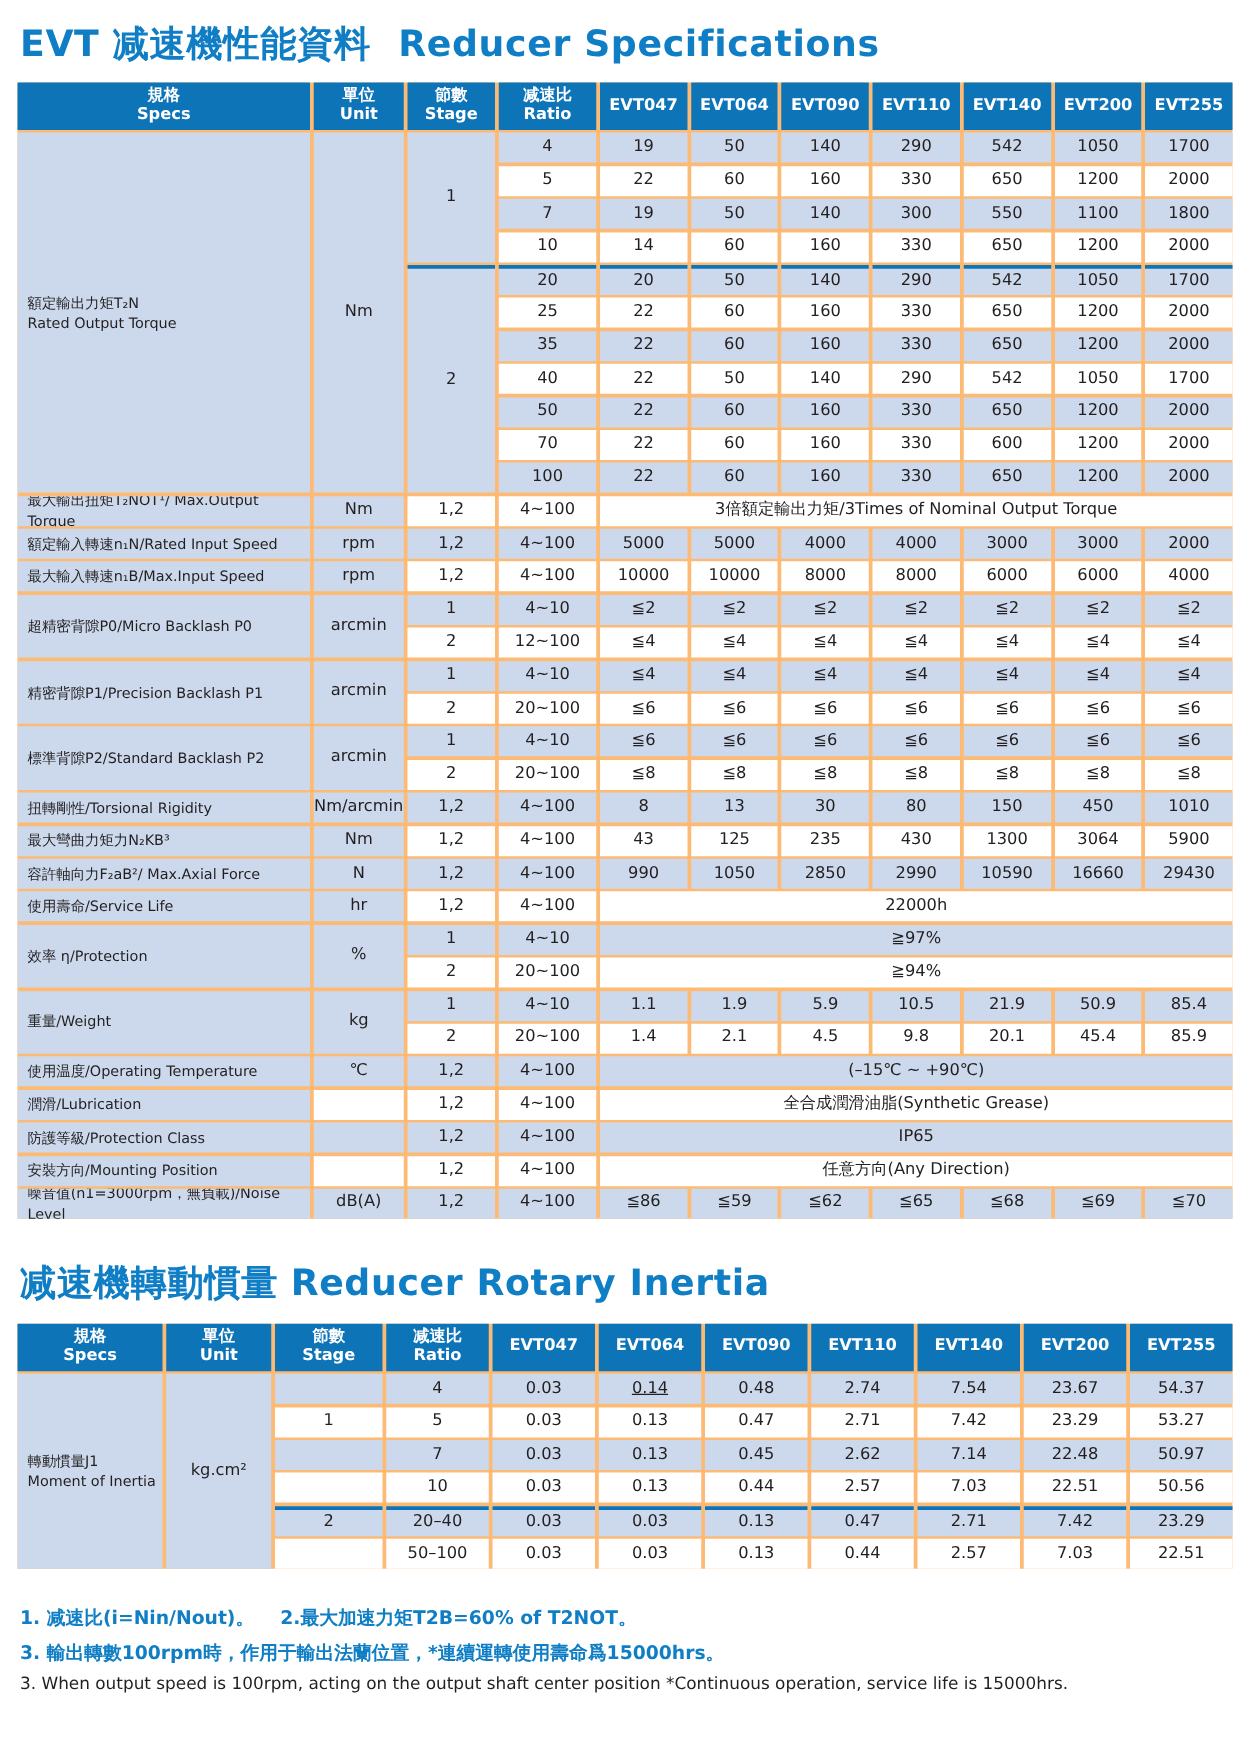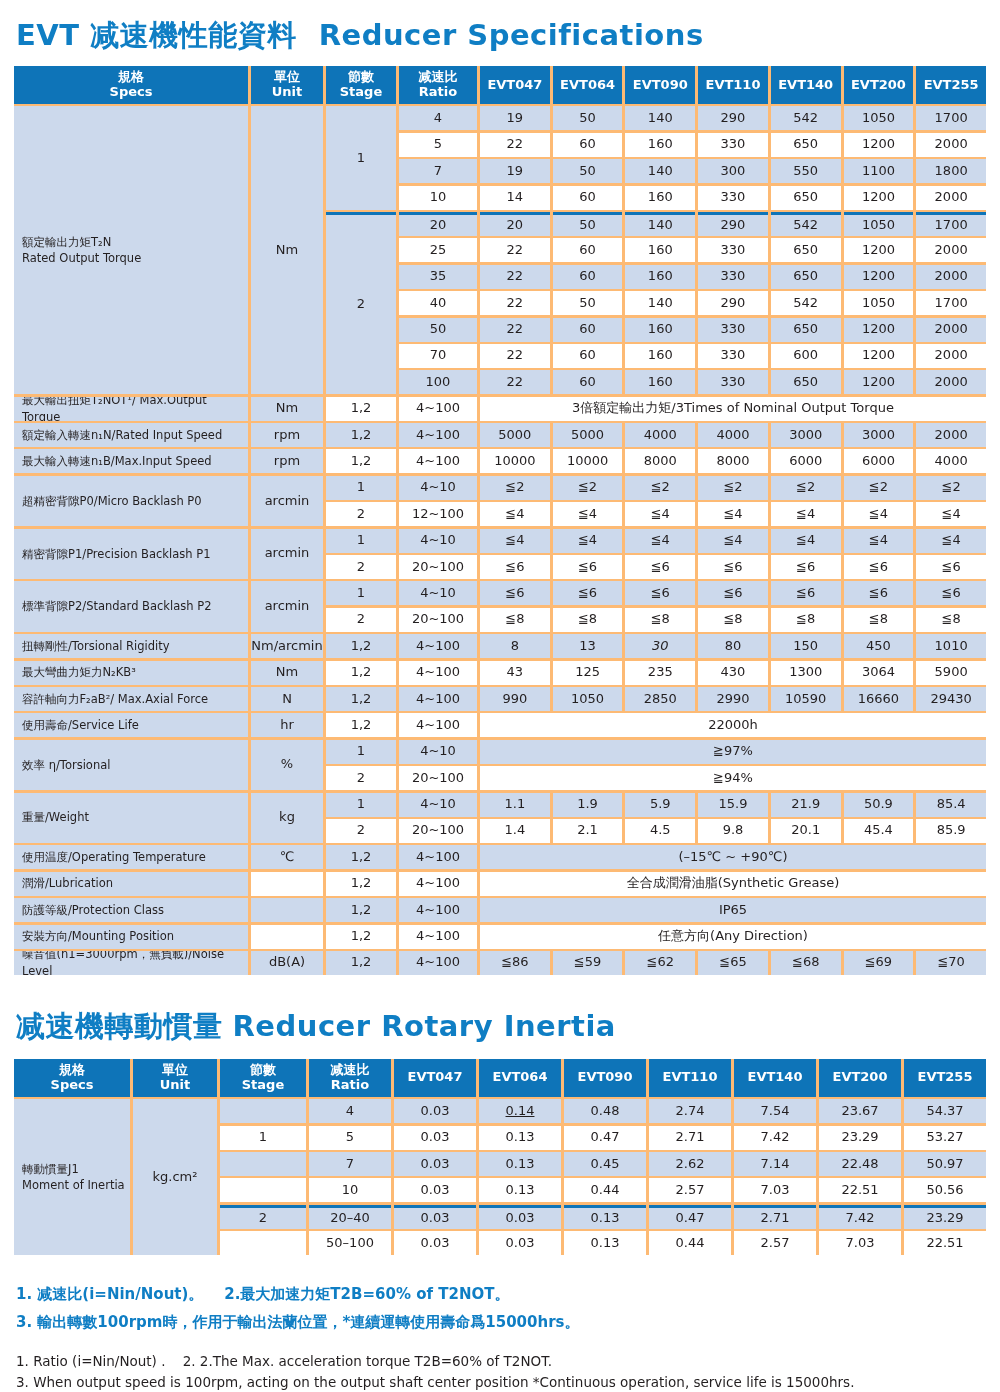--- a/index.html
+++ b/index.html
@@ -282,21 +282,21 @@
       <div class="cell w" style="grid-area: 21 / 8 / span 1 / span 1;">≦8</div>
       <div class="cell w" style="grid-area: 21 / 9 / span 1 / span 1;">≦8</div>
       <div class="cell w" style="grid-area: 21 / 10 / span 1 / span 1;">≦8</div>
       <div class="cell w" style="grid-area: 21 / 11 / span 1 / span 1;">≦8</div>
       <div class="cell lbl" style="grid-area: 22 / 1 / span 1 / span 1;">扭轉剛性/Torsional Rigidity</div>
       <div class="cell u" style="grid-area: 22 / 2 / span 1 / span 1;">Nm/arcmin</div>
       <div class="cell b" style="grid-area: 22 / 3 / span 1 / span 1;">1,2</div>
       <div class="cell b" style="grid-area: 22 / 4 / span 1 / span 1;">4~100</div>
       <div class="cell b" style="grid-area: 22 / 5 / span 1 / span 1;">8</div>
       <div class="cell b" style="grid-area: 22 / 6 / span 1 / span 1;">13</div>
-      <div class="cell b" style="grid-area: 22 / 7 / span 1 / span 1; font-style: italic;">30</div>
+      <div class="cell b" style="grid-area: 22 / 7 / span 1 / span 1;">30</div>
       <div class="cell b" style="grid-area: 22 / 8 / span 1 / span 1;">80</div>
       <div class="cell b" style="grid-area: 22 / 9 / span 1 / span 1;">150</div>
       <div class="cell b" style="grid-area: 22 / 10 / span 1 / span 1;">450</div>
       <div class="cell b" style="grid-area: 22 / 11 / span 1 / span 1;">1010</div>
       <div class="cell lbl" style="grid-area: 23 / 1 / span 1 / span 1;">最大彎曲力矩力N₂KB³</div>
       <div class="cell u" style="grid-area: 23 / 2 / span 1 / span 1;">Nm</div>
       <div class="cell w" style="grid-area: 23 / 3 / span 1 / span 1;">1,2</div>
       <div class="cell w" style="grid-area: 23 / 4 / span 1 / span 1;">4~100</div>
       <div class="cell w" style="grid-area: 23 / 5 / span 1 / span 1;">43</div>
       <div class="cell w" style="grid-area: 23 / 6 / span 1 / span 1;">125</div>
@@ -314,36 +314,36 @@
       <div class="cell b" style="grid-area: 24 / 7 / span 1 / span 1;">2850</div>
       <div class="cell b" style="grid-area: 24 / 8 / span 1 / span 1;">2990</div>
       <div class="cell b" style="grid-area: 24 / 9 / span 1 / span 1;">10590</div>
       <div class="cell b" style="grid-area: 24 / 10 / span 1 / span 1;">16660</div>
       <div class="cell b" style="grid-area: 24 / 11 / span 1 / span 1;">29430</div>
       <div class="cell lbl" style="grid-area: 25 / 1 / span 1 / span 1;">使用壽命/Service Life</div>
       <div class="cell u" style="grid-area: 25 / 2 / span 1 / span 1;">hr</div>
       <div class="cell w" style="grid-area: 25 / 3 / span 1 / span 1;">1,2</div>
       <div class="cell w" style="grid-area: 25 / 4 / span 1 / span 1;">4~100</div>
       <div class="cell w" style="grid-area: 25 / 5 / span 1 / span 7;">22000h</div>
-      <div class="cell lbl" style="grid-area: 26 / 1 / span 2 / span 1;">效率 η/Torsional</div>
+      <div class="cell lbl" style="grid-area: 26 / 1 / span 2 / span 1;">效率 η/Protection</div>
       <div class="cell u" style="grid-area: 26 / 2 / span 2 / span 1;">%</div>
       <div class="cell b" style="grid-area: 26 / 3 / span 1 / span 1;">1</div>
       <div class="cell b" style="grid-area: 26 / 4 / span 1 / span 1;">4~10</div>
       <div class="cell b" style="grid-area: 26 / 5 / span 1 / span 7;">≧97%</div>
       <div class="cell w" style="grid-area: 27 / 3 / span 1 / span 1;">2</div>
       <div class="cell w" style="grid-area: 27 / 4 / span 1 / span 1;">20~100</div>
       <div class="cell w" style="grid-area: 27 / 5 / span 1 / span 7;">≧94%</div>
       <div class="cell lbl" style="grid-area: 28 / 1 / span 2 / span 1;">重量/Weight</div>
       <div class="cell u" style="grid-area: 28 / 2 / span 2 / span 1;">kg</div>
       <div class="cell b" style="grid-area: 28 / 3 / span 1 / span 1;">1</div>
       <div class="cell b" style="grid-area: 28 / 4 / span 1 / span 1;">4~10</div>
       <div class="cell b" style="grid-area: 28 / 5 / span 1 / span 1;">1.1</div>
       <div class="cell b" style="grid-area: 28 / 6 / span 1 / span 1;">1.9</div>
       <div class="cell b" style="grid-area: 28 / 7 / span 1 / span 1;">5.9</div>
-      <div class="cell b" style="grid-area: 28 / 8 / span 1 / span 1;">15.9</div>
+      <div class="cell b" style="grid-area: 28 / 8 / span 1 / span 1;">10.5</div>
       <div class="cell b" style="grid-area: 28 / 9 / span 1 / span 1;">21.9</div>
       <div class="cell b" style="grid-area: 28 / 10 / span 1 / span 1;">50.9</div>
       <div class="cell b" style="grid-area: 28 / 11 / span 1 / span 1;">85.4</div>
       <div class="cell w" style="grid-area: 29 / 3 / span 1 / span 1;">2</div>
       <div class="cell w" style="grid-area: 29 / 4 / span 1 / span 1;">20~100</div>
       <div class="cell w" style="grid-area: 29 / 5 / span 1 / span 1;">1.4</div>
       <div class="cell w" style="grid-area: 29 / 6 / span 1 / span 1;">2.1</div>
       <div class="cell w" style="grid-area: 29 / 7 / span 1 / span 1;">4.5</div>
       <div class="cell w" style="grid-area: 29 / 8 / span 1 / span 1;">9.8</div>
       <div class="cell w" style="grid-area: 29 / 9 / span 1 / span 1;">20.1</div>
@@ -457,17 +457,16 @@
       <div class="cell w" style="grid-area: 7 / 7 / span 1 / span 1;">0.13</div>
       <div class="cell w" style="grid-area: 7 / 8 / span 1 / span 1;">0.44</div>
       <div class="cell w" style="grid-area: 7 / 9 / span 1 / span 1;">2.57</div>
       <div class="cell w" style="grid-area: 7 / 10 / span 1 / span 1;">7.03</div>
       <div class="cell w" style="grid-area: 7 / 11 / span 1 / span 1;">22.51</div>
     </div>
 
   <div class="notes">
     <div class="note-line zh">1. 减速比(i=Nin/Nout)。    2.最大加速力矩T2B=60% of T2NOT。</div>
     <div class="note-line zh">3. 輸出轉數100rpm時，作用于輸出法蘭位置，*連續運轉使用壽命爲15000hrs。</div>
-    <div class="note-line en first">1. Ratio (i=Nin/Nout) .    2. 2.The Max. acceleration torque T2B=60% of T2NOT.</div>
     <div class="note-line en">3. When output speed is 100rpm, acting on the output shaft center position *Continuous operation, service life is 15000hrs.</div>
   </div>
 
 </div>
 
 </body></html>

